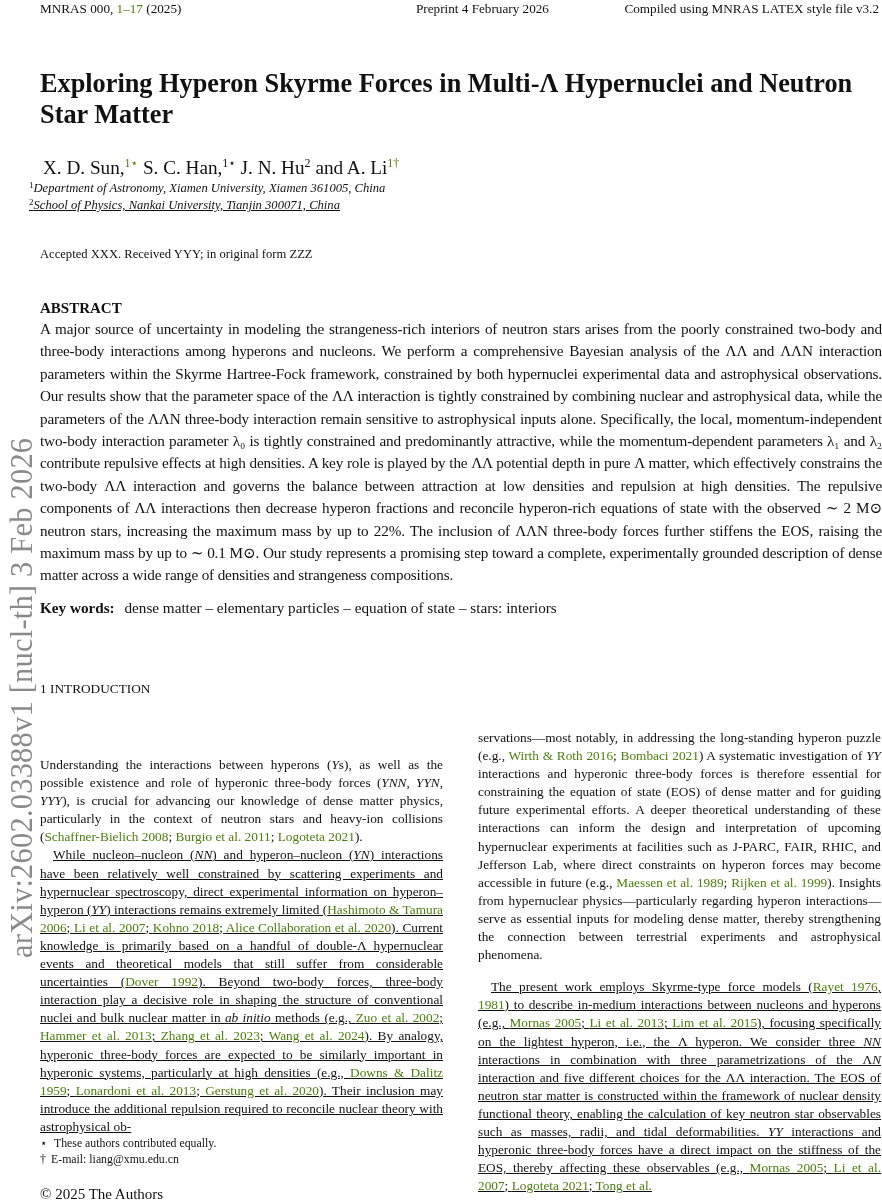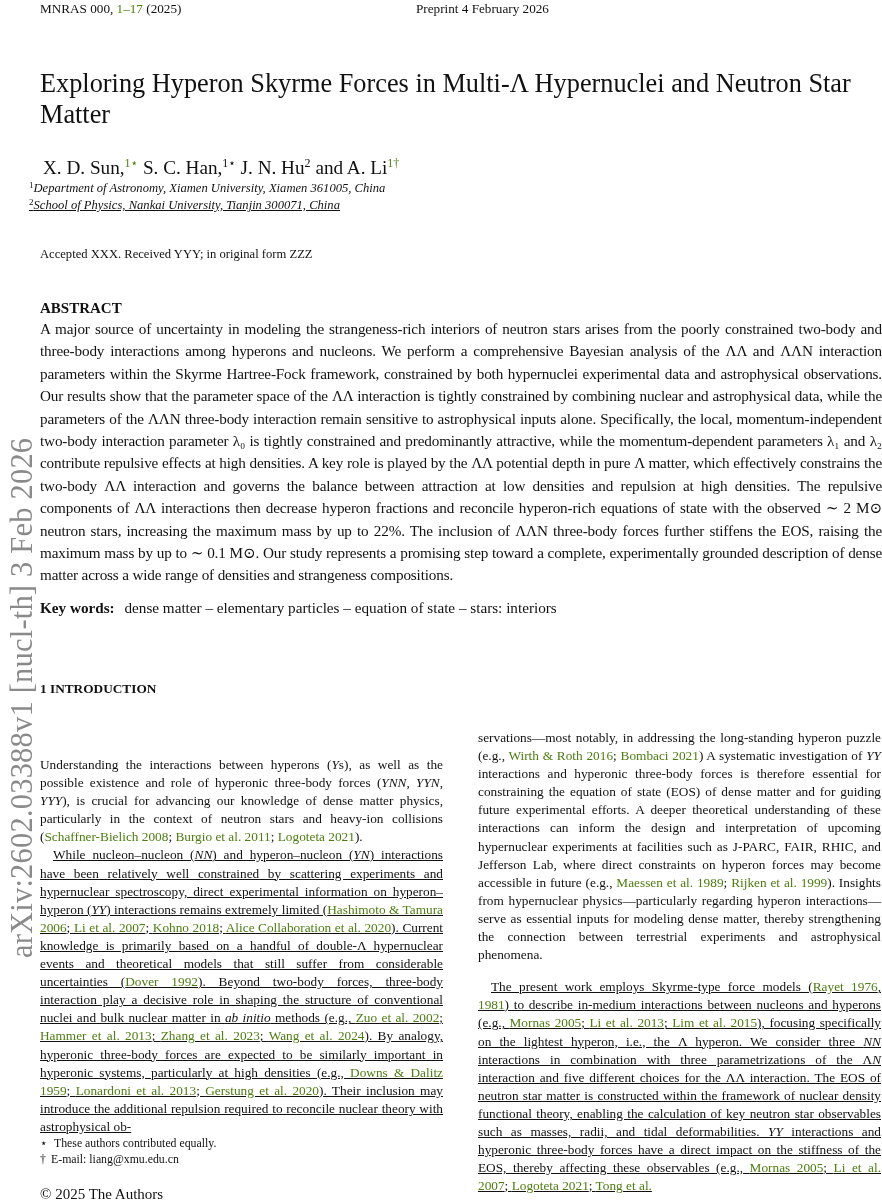--- a/index.html
+++ b/index.html
@@ -21,21 +21,21 @@
   }
   .arxiv span {
     position: absolute; left: 0; top: 0;
     transform-origin: 0 0;
     transform: translate(1px, 658px) rotate(-90deg);
     white-space: nowrap;
     font-size: 30.5px; color: #8a8a8a; letter-spacing: 0.2px;
   }
   .title {
     position: absolute; left: 40px; top: 68px; width: 830px;
-    font-weight: normal; font-size: 26.3px; line-height: 31px;
+    font-weight: bold; font-size: 26.3px; line-height: 31px;
   }
   .authors {
     position: absolute; left: 43px; top: 151px; font-size: 19.2px; line-height: 24px;
   }
   .authors sup { font-size: 12px; vertical-align: 7px; }
   .aff { position: absolute; left: 29px; font-size: 12.6px; font-style: italic; line-height: 16px; }
   .aff sup { font-style: normal; font-size: 9px; vertical-align: 4px; }
   .accepted { position: absolute; left: 40px; top: 247px; font-size: 12.6px; }
   .abs-h { position: absolute; left: 40px; top: 300px; font-size: 15px; font-weight: bold; }
   .abstract {
@@ -44,35 +44,36 @@
     letter-spacing: -0.15px;
   }
   .keywords { position: absolute; left: 40px; top: 599px; font-size: 15.2px; }
   .keywords b { margin-right: 6px; }
   .col {
     position: absolute; width: 403px; font-size: 13.3px; line-height: 18.1px;
     text-align: justify; hyphens: manual; margin-top: 48px;
   }
   .col p { margin: 0; }
   .col p.indent { text-indent: 13px; text-decoration: underline; }
-  .sec-h { position: absolute; left: 40px; top: 681px; font-size: 13.3px; font-weight: bold; }
+  .sec-h { position: absolute; left: 40px; top: 681px; font-size: 13.3px; font-weight: normal; }
   .footnotes { position: absolute; left: 40px; top: 1135px; font-size: 11.8px; line-height: 16px; }
   .copyright { position: absolute; left: 40px; top: 1186px; font-size: 15px; }
   i.m { font-style: italic; }
 </style>
 </head>
 <body>
 
 <div class="runhead">
   <div class="l">
     <span>MNRAS 000,</span>
     <a class="link">1–17</a>
     <span>(2025)</span>
   </div>
   <div class="c">Preprint 4 February 2026</div>
+  <div class="r">Compiled using MNRAS LATEX style file v3.2</div>
 </div>
 
 <div class="arxiv">
   <span>arXiv:2602.03388v1  [nucl-th]  3 Feb 2026</span>
 </div>
 
 <div class="title">Exploring Hyperon Skyrme Forces in Multi-Λ Hypernuclei and Neutron Star Matter</div>
 
 <div class="authors">
   <span><span>X. D. Sun,</span><sup class="link">1⋆</sup></span>

